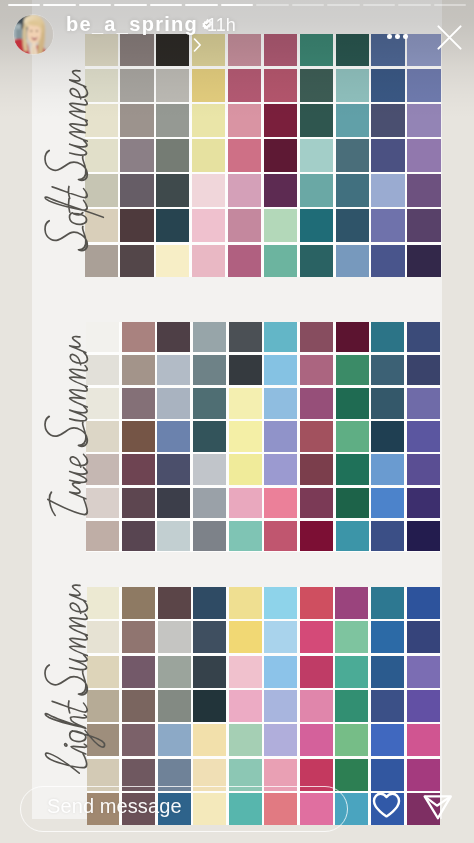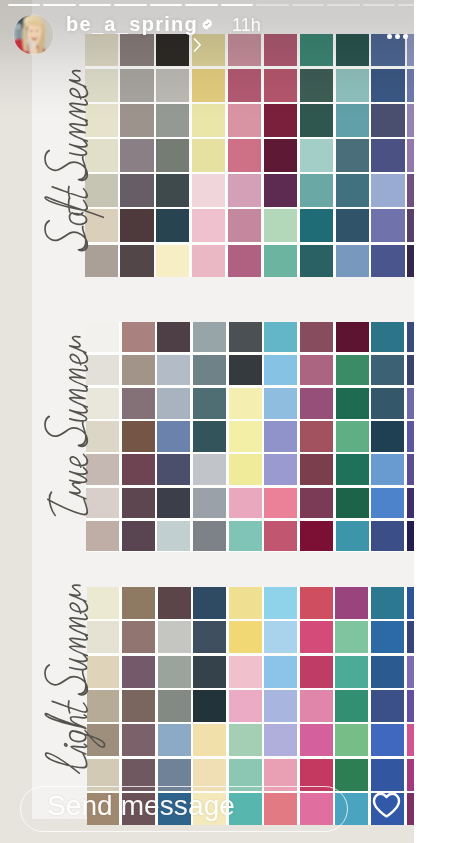--- a/index.html
+++ b/index.html
@@ -1,19 +1,19 @@
 <!DOCTYPE html>
 <html><head>
 <meta charset="utf-8">
 <title>be_a_spring story</title>
 <style>
   html,body{margin:0;padding:0;}
   body{width:474px;height:843px;overflow:hidden;background:#ffffff;
        font-family:"Liberation Sans",sans-serif;-webkit-font-smoothing:antialiased;}
-  #stage{position:relative;width:414px;height:843px;overflow:hidden;background:#e7e4de;}
+  #stage{position:relative;width:474px;height:843px;overflow:hidden;background:#e7e4de;}
 
   
   .media{position:absolute;left:0;top:0;width:474px;height:843px;background:#e7e4de;overflow:hidden;filter:blur(0.45px);}
   .card{position:absolute;left:32px;top:0px;width:410px;height:819px;background:#f3f2f0;}
 
   
   .palette{position:absolute;display:grid;grid-template-columns:repeat(10,1fr);gap:2.6px;background:#fdfdfc;}
   .sw{width:100%;height:100%;}
 
   
@@ -44,21 +44,21 @@
   .chev{position:absolute;top:38px;width:9px;height:14px;}
 
   .dots{position:absolute;left:387px;top:34px;width:21px;height:5px;display:flex;justify-content:space-between;align-items:center;}
   .dots i{display:block;width:4.6px;height:4.6px;border-radius:50%;background:#fff;}
   .close{position:absolute;left:436px;top:24px;width:27px;height:27px;}
 
   
   .footer{position:absolute;left:0;top:0;width:474px;height:843px;}
   .msgbox{position:absolute;left:20px;top:786px;width:328px;height:46px;border-radius:24px;
           border:1.4px solid rgba(255,255,255,.78);box-sizing:border-box;}
-  .msgtxt{position:absolute;left:47px;top:793px;font-size:28px;line-height:26px;font-weight:400;
+  .msgtxt{position:absolute;left:47px;top:793px;font-size:20px;line-height:26px;font-weight:400;
           color:rgba(255,255,255,.96);letter-spacing:0.1px;text-shadow:0 0 3px rgba(0,0,0,.10);}
   .heart{position:absolute;left:372px;top:791px;width:29px;height:28px;}
   .send{position:absolute;left:423px;top:792px;width:30px;height:28px;}
 </style>
 </head>
 <body>
 
 <div id="stage">
 
   <div class="media">
@@ -359,21 +359,21 @@
       </svg>
     </div>
 
     <div class="uname" id="uname">be_a_spring</div>
 
     <svg class="verif" id="verif" viewBox="0 0 24 24" style="left: 201.125px;">
       <path fill="#ffffff" d="M12 1.2l2.4 2.1 3.2-.3.9 3.1 2.9 1.4-1.1 3 1.1 3-2.9 1.4-.9 3.1-3.2-.3L12 22.8l-2.4-2.1-3.2.3-.9-3.1-2.9-1.4 1.1-3-1.1-3 2.9-1.4.9-3.1 3.2.3z"></path>
       <path fill="#b8b6b1" d="M10.8 15.4L7.6 12.3l1.3-1.4 1.9 1.8 4.3-4.4 1.4 1.3z"></path>
     </svg>
 
-    <div class="age" id="age" style="left: 232px;">11h</div>
+    <div class="age" id="age" style="left: 207px;">11h</div>
 
     <svg class="chev" id="chev" viewBox="0 0 10 16" style="left: 192.922px;">
       <path d="M1.6 1.2L8 8l-6.4 6.8" fill="none" stroke="#ffffff" stroke-width="1.9" stroke-linecap="round" stroke-linejoin="round"></path>
     </svg>
 
     <div class="dots">
       <i></i>
       <i></i>
       <i></i>
     </div>

